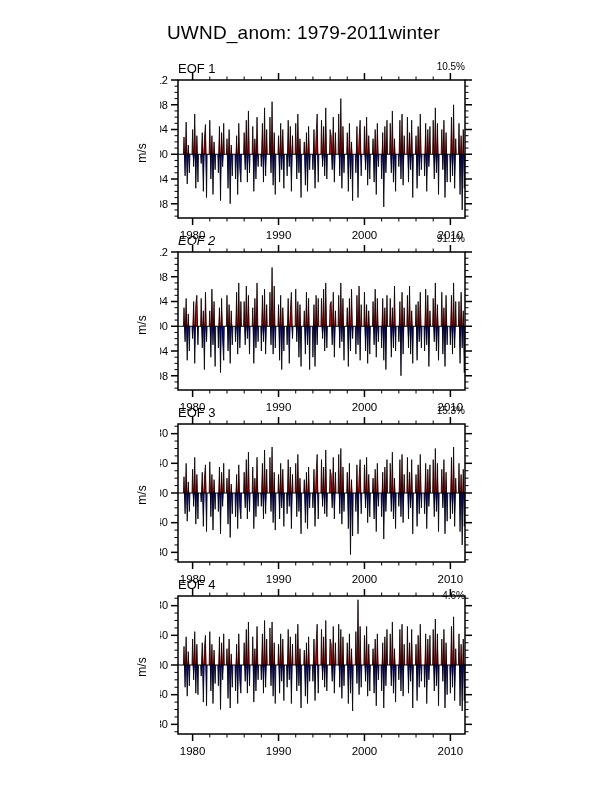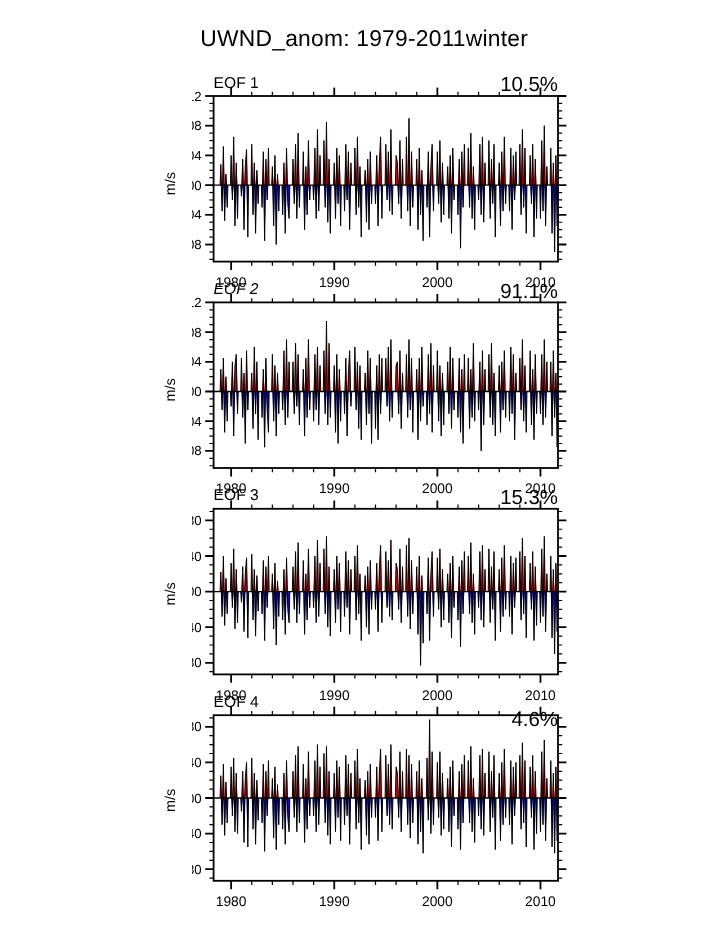--- a/index.html
+++ b/index.html
@@ -1,21 +1,21 @@
 <!DOCTYPE html>
 <html><head>
 <meta charset="utf-8">
 <style>
   html,body{margin:0;padding:0;background:#ffffff;}
   .page{position:relative;width:607px;height:787px;background:#ffffff;overflow:hidden;
         font-family:"Liberation Sans",sans-serif;color:#000;}
   .title{position:absolute;left:0;top:22px;width:607px;text-align:center;
          font-size:19px;letter-spacing:0.2px;}
   .panel-label{position:absolute;font-size:13px;}
-  .pct-label{position:absolute;width:100px;text-align:right;font-size:17px;}
+  .pct-label{position:absolute;width:100px;text-align:right;font-size:10px;}
   .ylab{position:absolute;font-size:12px;transform:rotate(-90deg);transform-origin:center center;
         width:40px;text-align:center;}
   .plot-svg{position:absolute;}
 </style>
 </head>
 <body>
 
 <div class="page">
   <div class="title">UWND_anom: 1979-2011winter</div>
 

